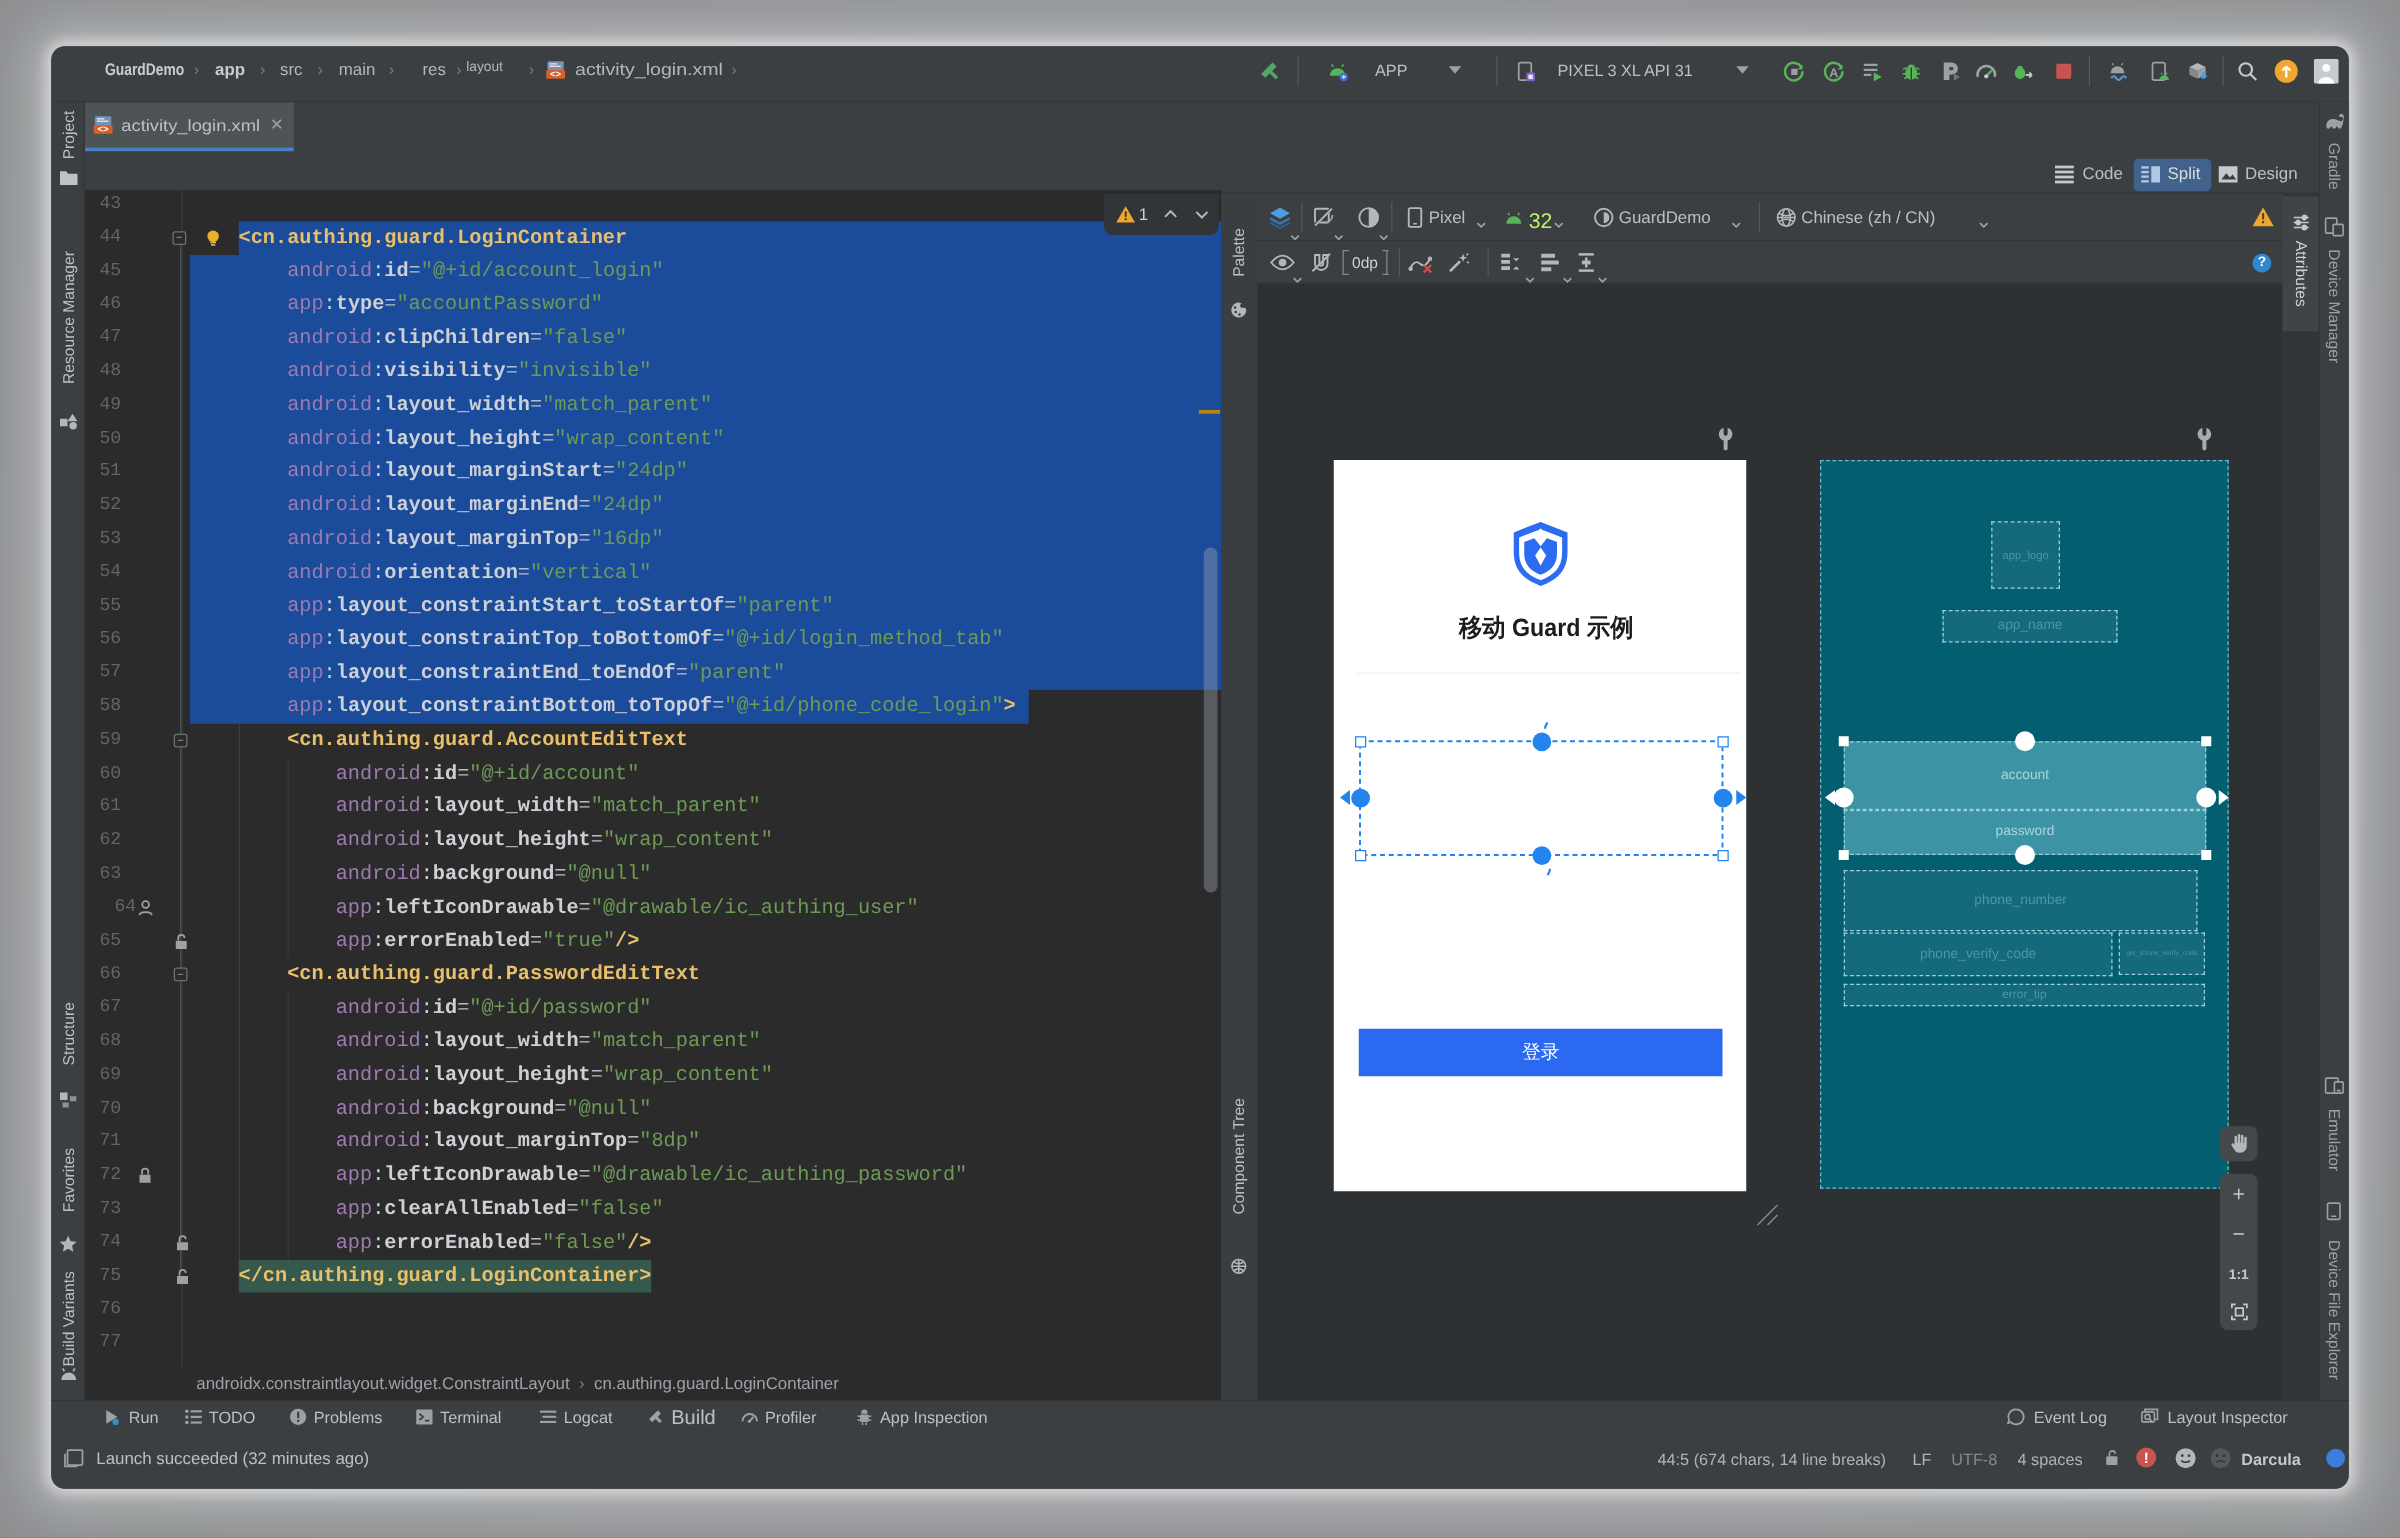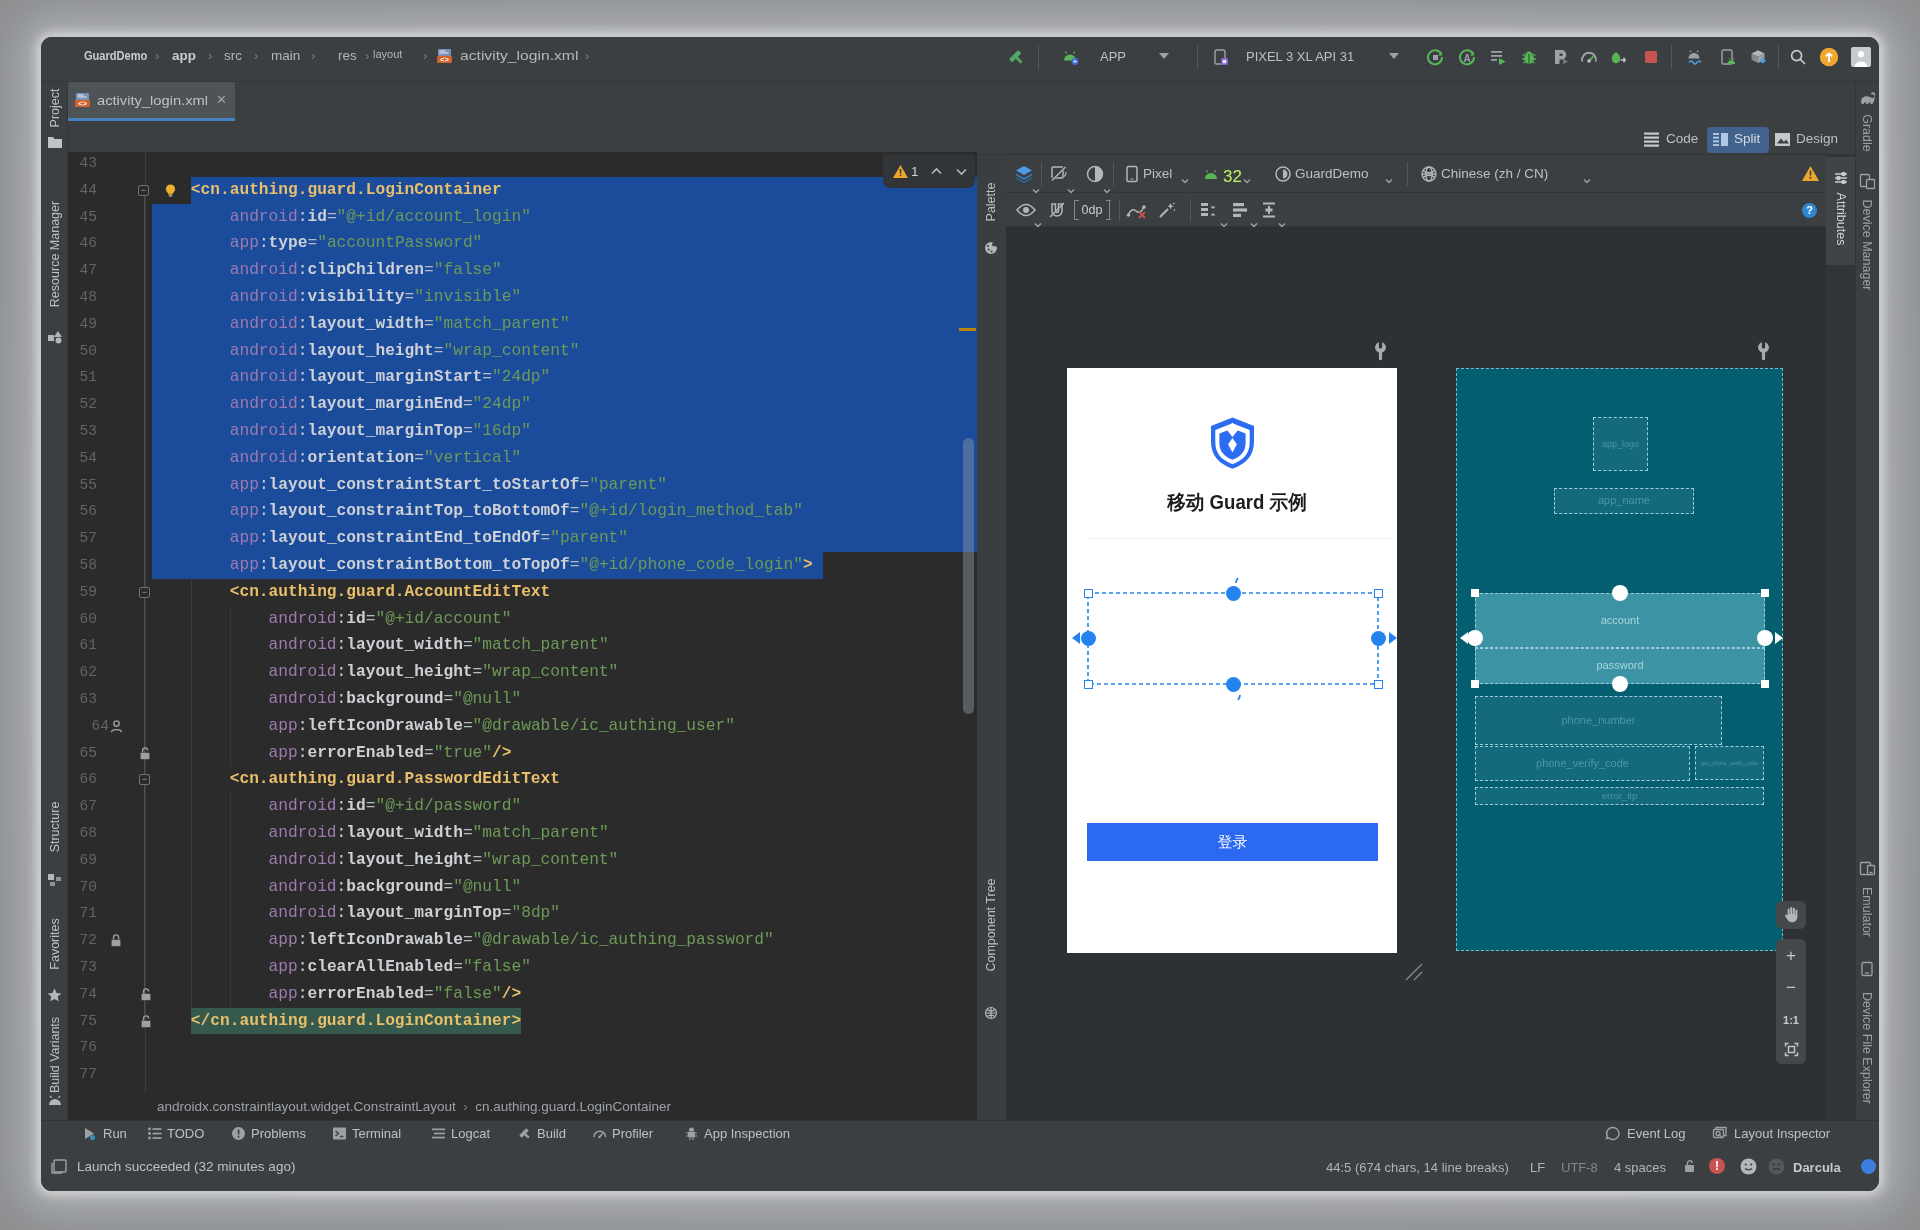--- a/index.html
+++ b/index.html
@@ -509,21 +509,21 @@
     </div>
 <div class="bx" style="left:1513px;top:451px;width:140px;height:26px;background:rgba(255,255,255,.07)">
       <div class="bxl" style="top:5.08px;font-size:11px;color:#4b96a7">app_name</div>
     </div>
 <div class="bx" style="left:1434px;top:556px;width:290px;height:55px;background:#3b93a4">
       <div class="bxl" style="top:19.58px;font-size:11px;color:#a9d6de">account</div>
     </div>
 <div class="bx" style="left:1434px;top:611px;width:290px;height:36px;background:#3b93a4">
       <div class="bxl" style="top:10.08px;font-size:11px;color:#a9d6de">password</div>
     </div>
-<div class="bx" style="left:1434px;top:659px;width:247px;height:49px;background:rgba(255,255,255,.07)">
+<div class="bx" style="left:1434px;top:659px;width:283px;height:49px;background:rgba(255,255,255,.07)">
       <div class="bxl" style="top:16.58px;font-size:11px;color:#4b96a7">phone_number</div>
     </div>
 <div class="bx" style="left:1434px;top:709px;width:215px;height:35px;background:rgba(255,255,255,.07)">
       <div class="bxl" style="top:9.58px;font-size:11px;color:#4b96a7">phone_verify_code</div>
     </div>
 <div class="bx" style="left:1654px;top:709px;width:69px;height:34px;background:rgba(255,255,255,.07)">
       <div class="bxl" style="top:13.04px;font-size:5.5px;color:#4b96a7">get_phone_verify_code</div>
     </div>
 <div class="bx" style="left:1434px;top:750px;width:289px;height:18px;background:rgba(255,255,255,.07)">
       <div class="bxl" style="top:2.16px;font-size:9.5px;color:#4b96a7">error_tip</div>
@@ -614,21 +614,21 @@
         <rect x="3" y="6.6" width="11" height="1.7"></rect>
         <rect x="1" y="10.7" width="13" height="1.7"></rect>
       </svg></div>
     <div class="abs" style="left:410px;top:1089px;font-size:13px;color:#bdc0c3">Logcat</div>
 <div class="abs" style="left:476px;top:1089px;width:15px;height:15px"><svg width="15" height="15" viewBox="0 0 15 15">
         <g transform="rotate(-45 7.5 7.5)">
           <rect x="2.5" y="5" width="10" height="3.6" rx="0.8" fill="#9da1a5"></rect>
           <rect x="6.3" y="7.5" width="2.4" height="6" rx="0.8" fill="#9da1a5"></rect>
         </g>
       </svg></div>
-    <div class="abs" style="left:496px;top:1089px;font-size:13px;color:#bdc0c3">Build</div>
+    <div class="abs" style="left:496px;top:1089px;font-size:16px;color:#bdc0c3">Build</div>
 <div class="abs" style="left:551px;top:1089px;width:15px;height:15px"><svg width="15" height="15" viewBox="0 0 15 15">
         <path d="M2 11 a5.8 5.8 0 0 1 11.6 0" fill="none" stroke="#9da1a5" stroke-width="1.6"></path>
         <path d="M7.5 11 l3.2-3.4" stroke="#9da1a5" stroke-width="1.5"></path>
         <circle cx="7.5" cy="11" r="1.3" fill="#9da1a5"></circle>
       </svg></div>
     <div class="abs" style="left:571px;top:1089px;font-size:13px;color:#bdc0c3">Profiler</div>
 <div class="abs" style="left:643px;top:1089px;width:15px;height:15px"><svg width="15" height="15" viewBox="0 0 15 15" fill="#9da1a5">
         <path d="M7.5 1.5 a2.5 2.5 0 0 1 2.5 2.5 v1 h-5 v-1 a2.5 2.5 0 0 1 2.5-2.5z"></path>
         <rect x="4" y="5.5" width="7" height="6" rx="1"></rect>
         <path d="M2 7 h2 M11 7 h2 M2 10 h2 M11 10 h2 M6 12 v2 M9 12 v2" stroke="#9da1a5" stroke-width="1.2"></path>

